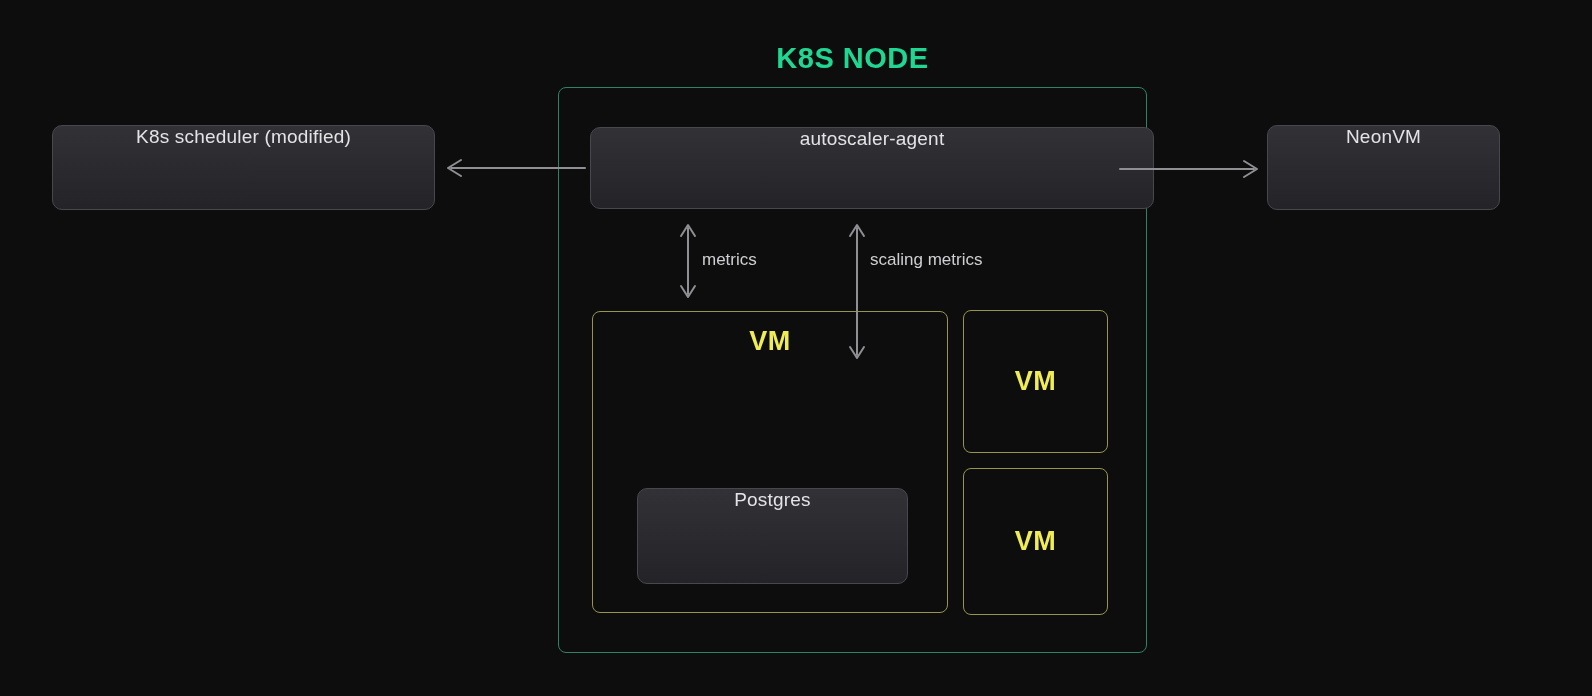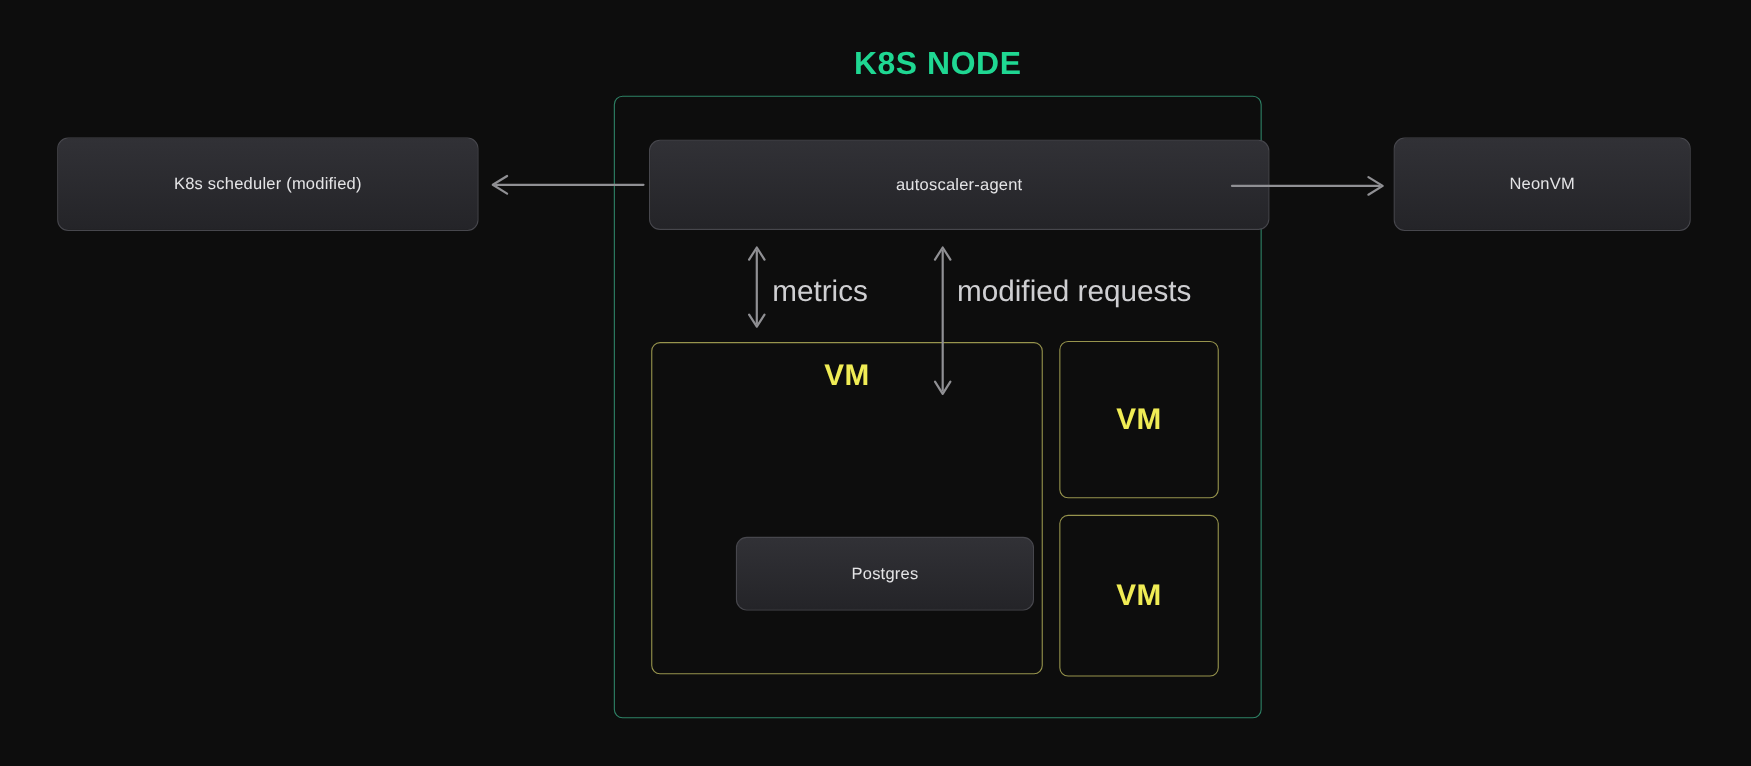--- a/index.html
+++ b/index.html
@@ -19,26 +19,26 @@
   html,body{background:var(--background);}
   .canvas{
     position:relative;
     width:1592px;height:696px;
     background:var(--background);
     font-family:"Liberation Sans","DejaVu Sans",sans-serif;
     overflow:hidden;
   }
   .node{
     position:absolute;
-    display:flex;align-items:center;justify-content:center;
+    display:flex;justify-content:center;
     background:linear-gradient(180deg,var(--node-top),var(--node-bottom));
     border:1px solid var(--node-border);
     border-radius:10px;
     color:var(--text);
-    font-size:15px;
+    font-size:19px;
     letter-spacing:.2px;
   }
   .k8s-container{
     position:absolute;
     left:558px;top:87px;width:589px;height:566px;
     border:1.5px solid var(--green-border);
     border-radius:8px;
   }
   .k8s-title{
     position:absolute;
@@ -62,27 +62,27 @@
     letter-spacing:.5px;
   }
   .vm-frame-big .vm-label{
     position:absolute;left:0;top:14px;width:100%;text-align:center;
   }
   .vm-frame-sm1,.vm-frame-sm2{
     display:flex;align-items:center;justify-content:center;
   }
   .node-scheduler{left:52px;top:125px;width:383px;height:85px;}
   .node-autoscaler{left:590px;top:127px;width:564px;height:82px;}
-  .node-neonvm{left:1267px;top:125px;width:270px;height:85px;}
+  .node-neonvm{left:1267px;top:125px;width:233px;height:85px;}
   .node-informant{left:637px;top:372px;width:271px;height:87px;}
-  .node-postgres{left:669px;top:488px;width:271px;height:67px;}
+  .node-postgres{left:637px;top:488px;width:271px;height:96px;}
   .edge-label{
     position:absolute;
     color:var(--label-text);
-    font-size:27px;
+    font-size:17px;
     white-space:nowrap;
   }
   .label-metrics{left:702px;top:250px;}
   .label-scaling{left:870px;top:250px;}
   svg.arrows{position:absolute;left:0;top:0;width:1592px;height:696px;pointer-events:none;}
   svg.arrows path{stroke:var(--arrow);stroke-width:2;fill:none;stroke-linecap:round;stroke-linejoin:round;}
 </style>
 </head>
 <body>
 
@@ -115,21 +115,21 @@
 
   <div class="vm-frame vm-frame-sm1">
     <span class="vm-label">VM</span>
   </div>
 
   <div class="vm-frame vm-frame-sm2">
     <span class="vm-label">VM</span>
   </div>
 
   <div class="edge-label label-metrics">metrics</div>
-  <div class="edge-label label-scaling">modified requests</div>
+  <div class="edge-label label-scaling">scaling metrics</div>
 
   <svg class="arrows" viewBox="0 0 1592 696">
 
     <g>
       <path d="M585 168 L451 168"></path>
       <path d="M461 160 L448 168 L461 176"></path>
     </g>
 
     <g>
       <path d="M1120 169 L1254 169"></path>

